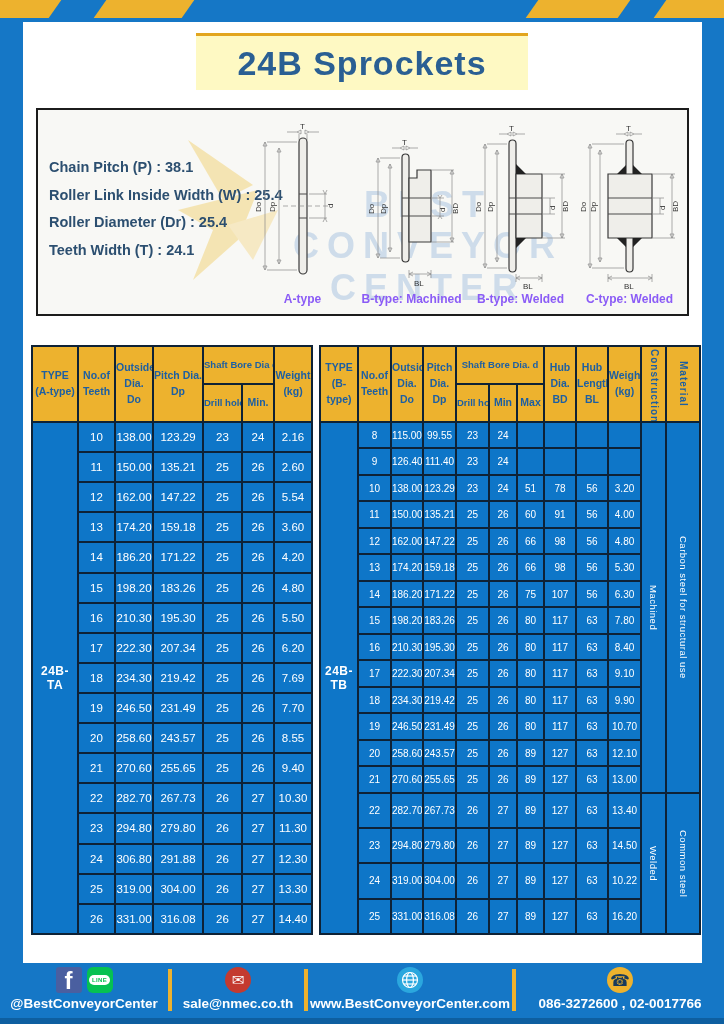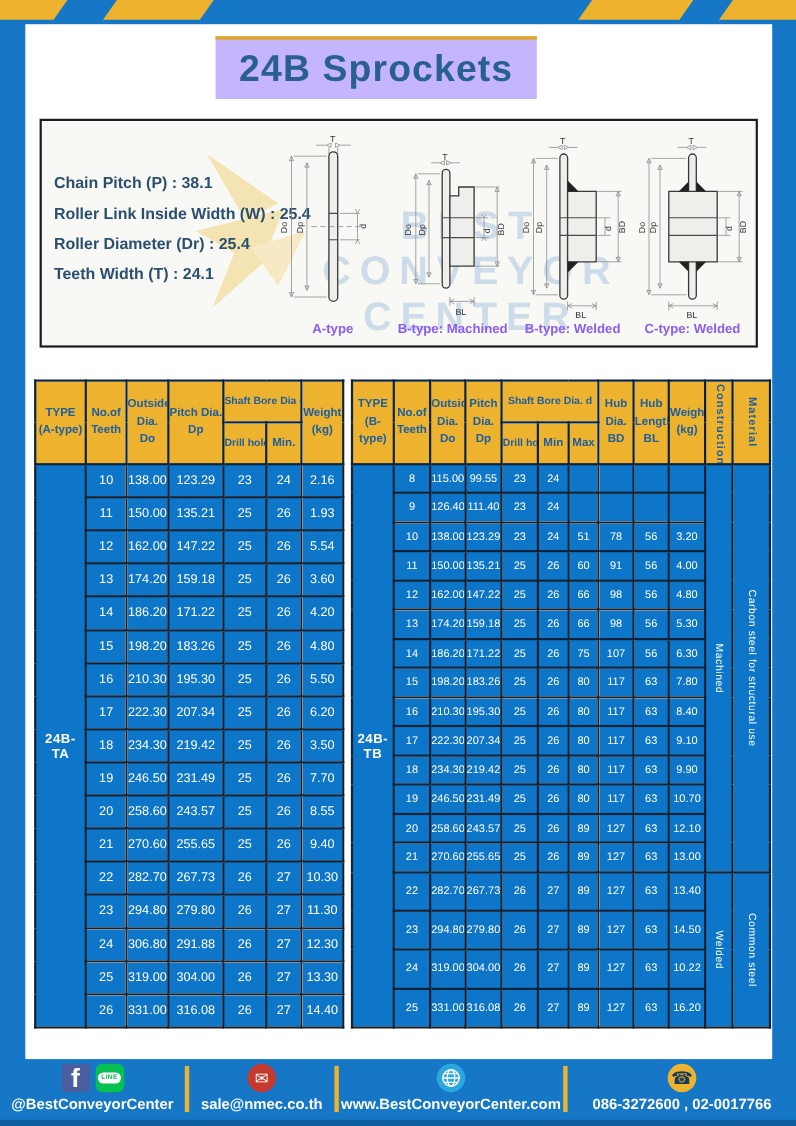--- a/index.html
+++ b/index.html
@@ -15,22 +15,22 @@
   .stripe { position:absolute; top:0; height:18px; background:#EDB22E; transform:skewX(-35deg); }
   .s1 { left:-30px; width:85px; }
   .s2 { left:100px; width:88px; }
   .s3 { left:532px; width:92px; }
   .s4 { left:660px; width:92px; }
 
   
   .page { position:absolute; left:23px; top:22px; width:679px; height:941px; background:#ffffff; }
 
   .title-box {
-    position:absolute; left:173px; top:11px; width:292px; height:57px;
-    background:#c4b5fd; display:flex; align-items:center; justify-content:center;
+    position:absolute; left:173px; top:11px; width:332px; height:57px;
+    background:#fef9c3; display:flex; align-items:center; justify-content:center;
     border-top:3px solid #e2a51f;
   }
   .title-box span { font-size:34px; font-weight:bold; color:#2A5F93; letter-spacing:1px; }
 
   
   .info-panel {
     position:absolute; left:13px; top:86px; width:653px; height:208px;
     background:#F8F8F5; border:2px solid #1c1c1c;
   }
   .specs { position:absolute; left:11px; top:44px; color:#2C4F70; font-weight:bold; font-size:14.5px; line-height:1.9; white-space:nowrap; }
@@ -253,21 +253,21 @@
             <td>23</td>
             <td>24</td>
             <td>2.16</td>
           </tr>
           <tr>
             <td>11</td>
             <td>150.00</td>
             <td>135.21</td>
             <td>25</td>
             <td>26</td>
-            <td>1.93</td>
+            <td>2.60</td>
           </tr>
           <tr>
             <td>12</td>
             <td>162.00</td>
             <td>147.22</td>
             <td>25</td>
             <td>26</td>
             <td>5.54</td>
           </tr>
           <tr>
@@ -309,21 +309,21 @@
             <td>25</td>
             <td>26</td>
             <td>6.20</td>
           </tr>
           <tr>
             <td>18</td>
             <td>234.30</td>
             <td>219.42</td>
             <td>25</td>
             <td>26</td>
-            <td>3.50</td>
+            <td>7.69</td>
           </tr>
           <tr>
             <td>19</td>
             <td>246.50</td>
             <td>231.49</td>
             <td>25</td>
             <td>26</td>
             <td>7.70</td>
           </tr>
           <tr>

